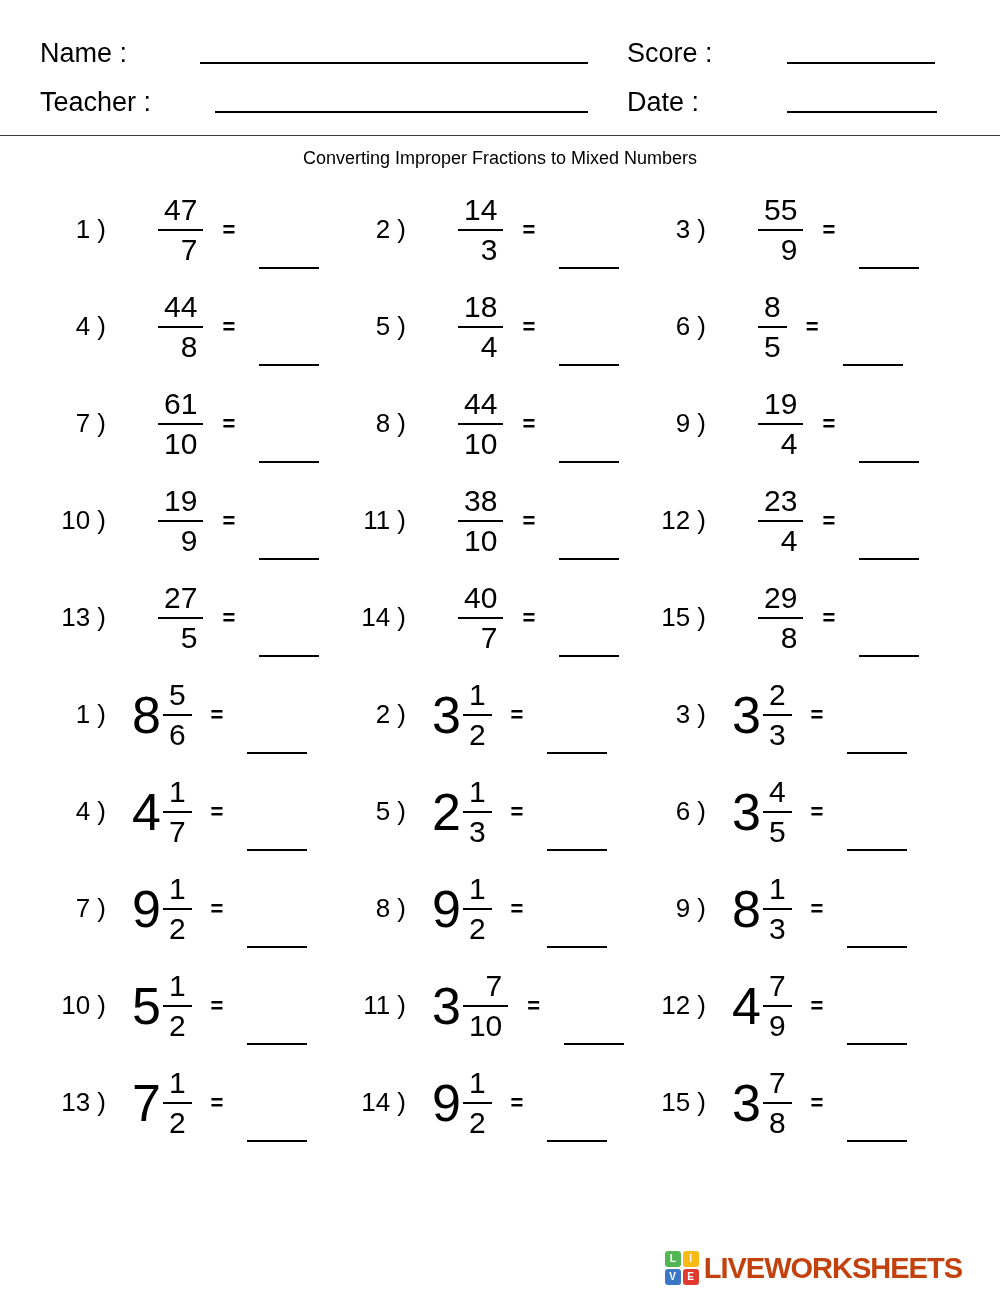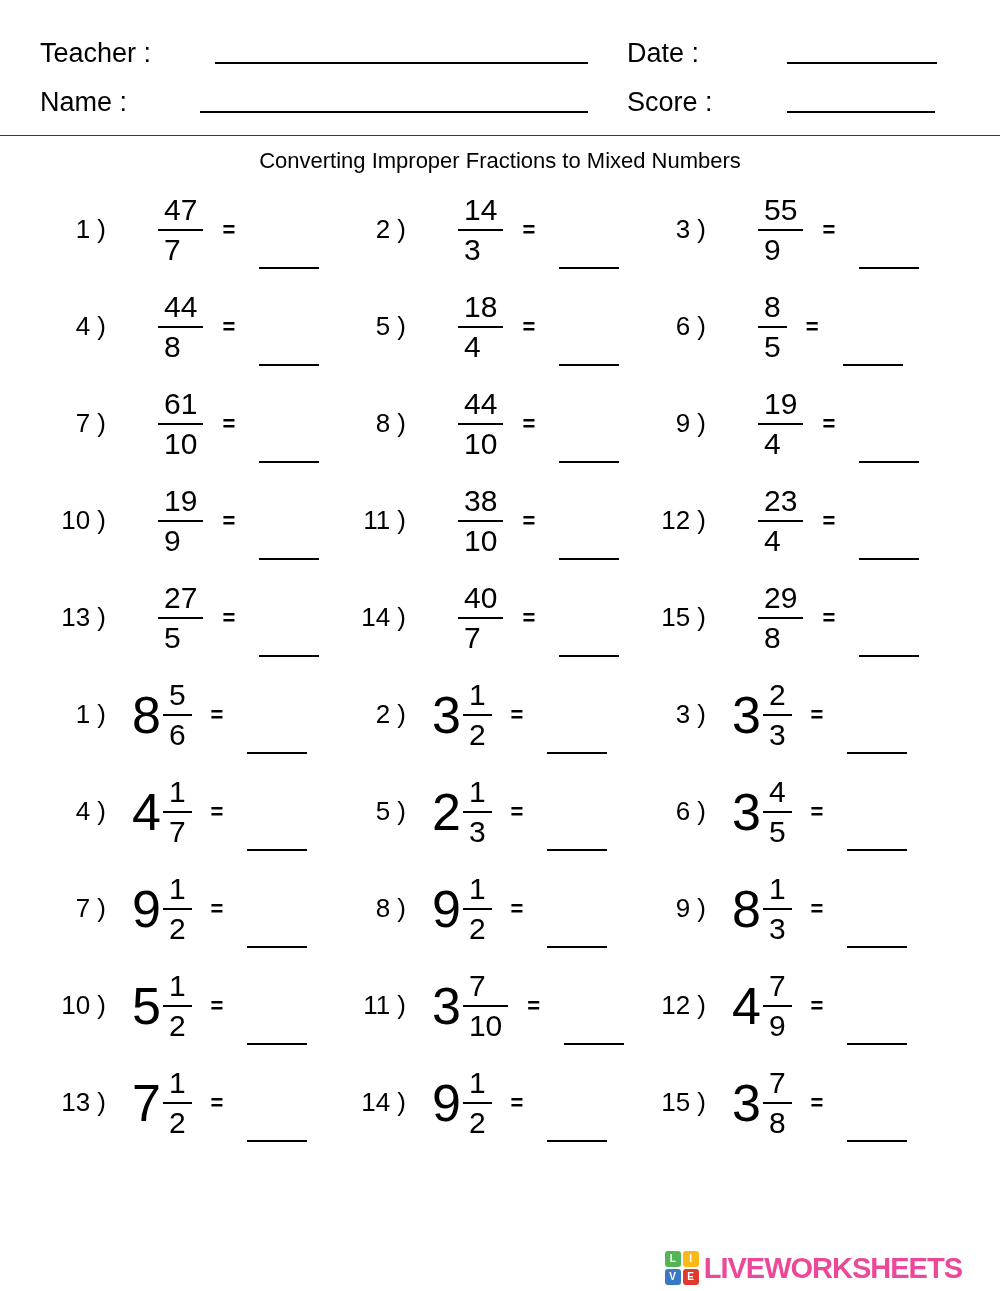--- a/index.html
+++ b/index.html
@@ -23,21 +23,21 @@
   .hline-teacher { width: 373px; margin-left: 15px; }
   .hline-score   { width: 148px; margin-left: 68px; }
   .hline-date    { width: 150px; margin-left: 68px; }
   .gap-mid { margin-left: 39px; }
 
   .divider { border-top: 1.5px solid #3a3a3a; margin-top: 17px; }
 
   
   .section-title {
     text-align: center;
-    font-size: 22px;
+    font-size: 18px;
     margin: 0;
     font-weight: 400;
   }
   .title-1 { padding-top: 12px; height: 33px; }
   .title-2 { padding-top: 27px; height: 41px; }
 
   .problems {
     display: grid;
     grid-template-columns: repeat(3, 1fr);
     padding: 0 50px 0 50px;
@@ -58,21 +58,21 @@
     font-size: 52px;
     line-height: 1;
     margin-left: 26px;
     letter-spacing: -1px;
   }
   .sec-improper .frac { margin-left: 52px; }
   .sec-mixed .frac { margin-left: 3px; }
   .frac {
     display: inline-grid;
     grid-template-columns: auto;
-    text-align: left;
+    text-align: right;
     font-size: 30px;
     line-height: 1.12;
   }
   .fnum { padding: 0 6px 2px 6px; border-bottom: 2.5px solid #000; }
   .fden { padding: 2px 6px 0 6px; }
   .eq { margin-left: 19px; font-size: 22px; font-weight: 600; }
   .blank {
     width: 60px;
     border-bottom: 2.2px solid #000;
     height: 0;
@@ -113,30 +113,30 @@
     line-height: 1;
   }
 </style>
 </head>
 <body>
 
 <div class="page">
 
   <div class="header">
     <div class="header-row">
+      <span class="hlabel hlabel-left">Name :</span>
+      <span class="hline hline-name"></span>
+      <span class="hlabel hlabel-right gap-mid">Score :</span>
+      <span class="hline hline-score"></span>
+    </div>
+    <div class="header-row">
       <span class="hlabel hlabel-left">Teacher :</span>
       <span class="hline hline-teacher"></span>
       <span class="hlabel hlabel-right gap-mid">Date :</span>
       <span class="hline hline-date"></span>
-    </div>
-    <div class="header-row">
-      <span class="hlabel hlabel-left">Name :</span>
-      <span class="hline hline-name"></span>
-      <span class="hlabel hlabel-right gap-mid">Score :</span>
-      <span class="hline hline-score"></span>
     </div>
   </div>
 
   <div class="divider"></div>
 
   <h2 class="section-title title-1">Converting Improper Fractions to Mixed Numbers</h2>
   <div class="problems sec-improper">
   <div class="problem">
     <span class="pnum">1 )</span>
 
@@ -470,16 +470,16 @@
   </div>
 </div>
 
   <div class="footer">
     <span class="logo-grid">
       <span class="logo-sq" style="background: rgb(83, 181, 83);">L</span>
       <span class="logo-sq" style="background: rgb(249, 185, 22);">I</span>
       <span class="logo-sq" style="background: rgb(58, 119, 196);">V</span>
       <span class="logo-sq" style="background: rgb(224, 58, 48);">E</span>
     </span>
-    <span class="brand" style="color: #ec4899;">LIVEWORKSHEETS</span>
+    <span class="brand" style="color: #c2410c;">LIVEWORKSHEETS</span>
   </div>
 
 </div>
 
 </body></html>

